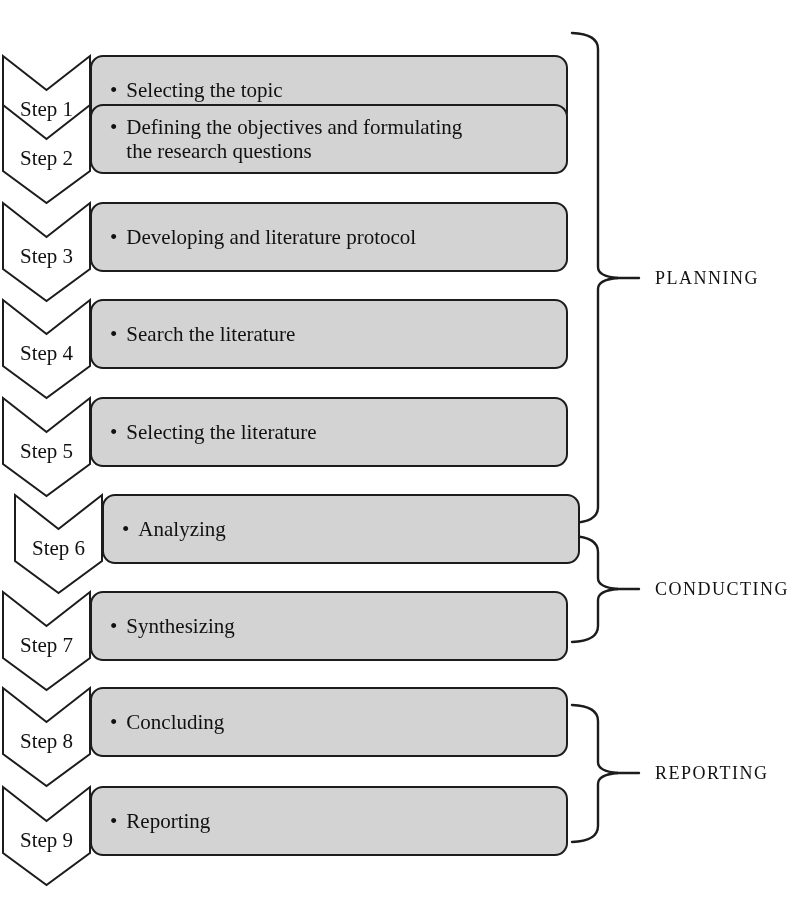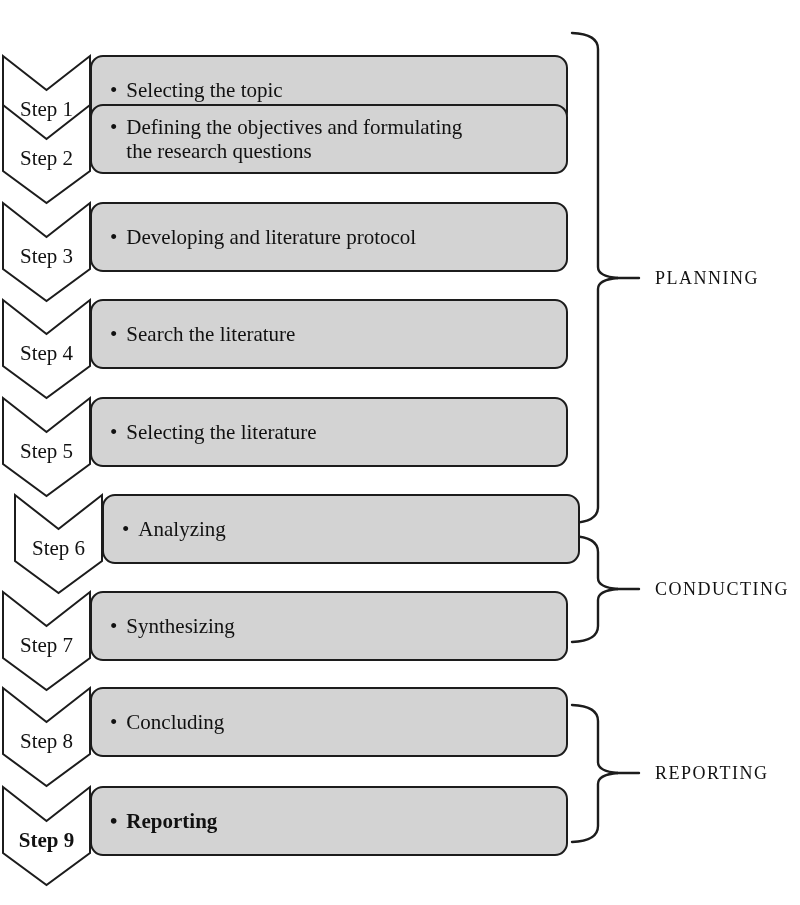--- a/index.html
+++ b/index.html
@@ -175,21 +175,21 @@
       <polygon class="chev-poly" points="3,1 46.5,35 90,1 90,67 46.5,99 3,67"></polygon>
       <text class="chev-label" x="46.5" y="61">Step 8</text>
     </svg>
     <div class="box">
       <div class="content">
         <span class="bullet">•</span>
         <span class="box-text">Concluding</span>
       </div>
     </div>
   </div>
-    <div class="row" style="top: 786px; font-weight: bold;">
+    <div class="row" style="top: 786px;">
     <svg class="chevron" width="93" height="102" viewBox="0 0 93 102">
       <polygon class="chev-poly" points="3,1 46.5,35 90,1 90,67 46.5,99 3,67"></polygon>
       <text class="chev-label" x="46.5" y="61">Step 9</text>
     </svg>
     <div class="box">
       <div class="content">
         <span class="bullet">•</span>
         <span class="box-text">Reporting</span>
       </div>
     </div>

